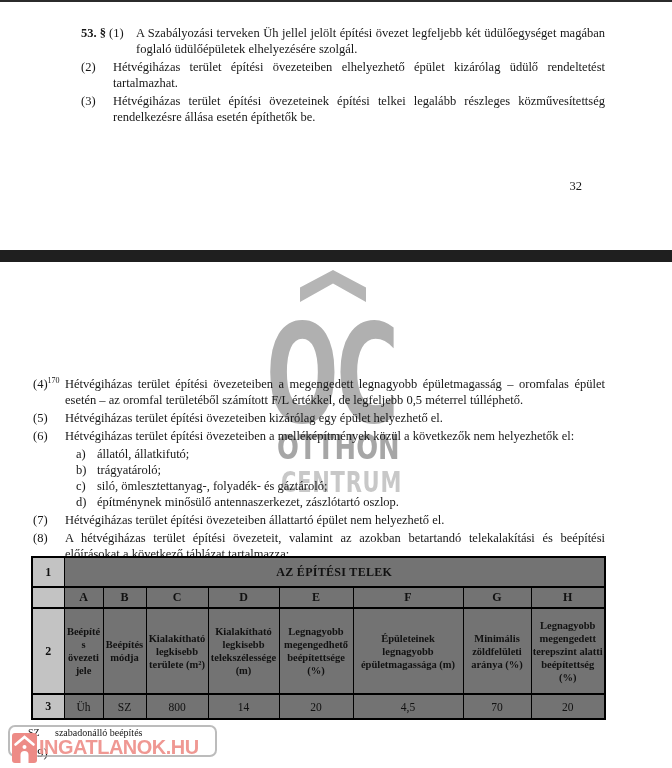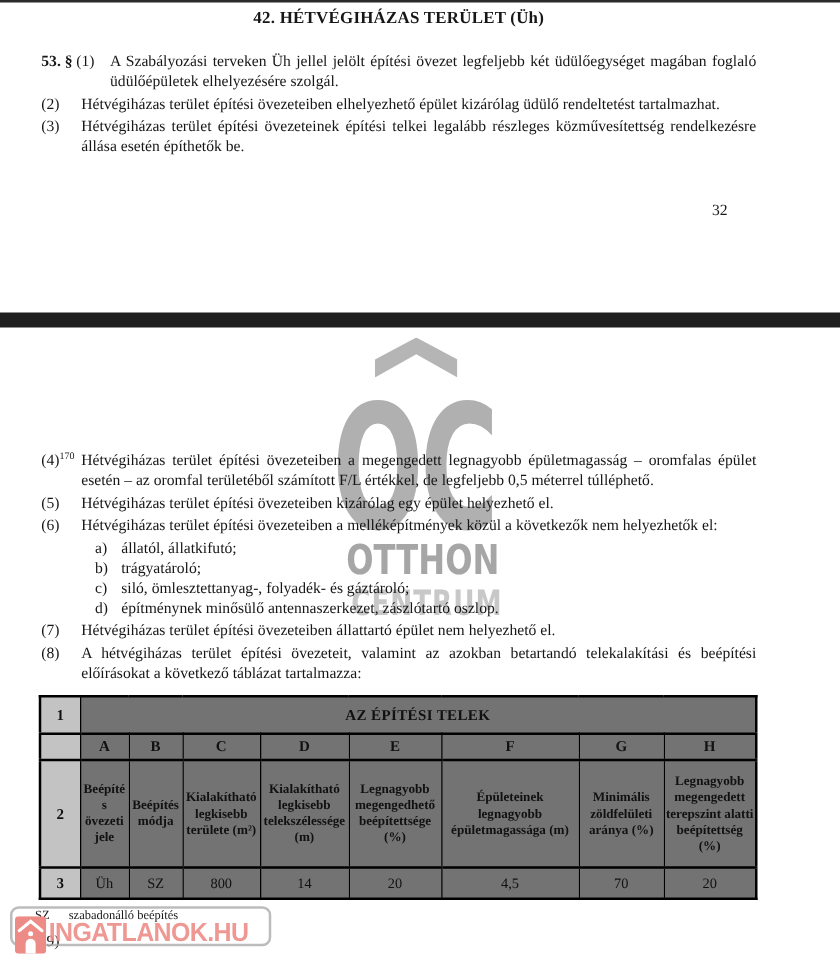--- a/index.html
+++ b/index.html
@@ -13,35 +13,35 @@
   .doc-layer{position:absolute;inset:0;z-index:2;}
   .badge-layer{position:absolute;inset:0;z-index:3;pointer-events:none;}
 
   
   .top-strip{position:absolute;top:0;left:0;width:672px;height:2px;background:#2b2b2b;}
   .divider-bar{position:absolute;top:250px;left:0;width:672px;height:12px;background:#1f1f1f;}
 
   
   .sec-top{position:absolute;top:6px;left:33px;width:572px;}
   .page-title{text-align:center;font-weight:bold;font-size:13.5px;letter-spacing:.2px;}
-  .sec-top .paras{margin-top:19px;}
+  .sec-top .paras{margin-top:19px;margin-left:48px;}
   .para{display:flex;line-height:16px;font-size:12.5px;margin:0 0 2px 0;}
   .pn{flex:0 0 32px;}
   .pn-law{flex:0 0 28px;font-weight:bold;}
   .pn-sub{flex:0 0 27px;}
   .pt{flex:1;text-align:justify;}
-  .page-number{position:absolute;top:161px;right:90px;font-size:12.5px;}
+  .page-number{position:absolute;top:179px;right:90px;font-size:12.5px;}
 
   .citation{
     position:absolute;top:302px;left:27px;width:576px;
     font-style:italic;font-size:12px;line-height:15.5px;text-align:justify;
     border-bottom:2px solid #3a3a3a;padding-bottom:3px;
   }
 
-  .sec-main{position:absolute;top:360px;left:33px;width:572px;}
+  .sec-main{position:absolute;top:376px;left:33px;width:572px;}
   .sublist{margin:0 0 2px 0;}
   .li{display:flex;line-height:16px;font-size:12.5px;margin-left:43px;}
   .ln{flex:0 0 21px;}
   .lt{flex:1;}
   sup{font-size:8px;line-height:0;}
 
   
   .ztable{
     position:absolute;top:556px;left:31px;border-collapse:collapse;
     font-size:11px;color:#111;
@@ -109,21 +109,20 @@
     <div class="wm-roof"></div>
     <div class="wm-mono">OC</div>
     <div class="wm-word1">OTTHON</div>
     <div class="wm-word2">CENTRUM</div>
   </div>
 
   <div class="doc-layer">
     <div class="top-strip"></div>
 
     <div class="sec-top">
-      <div class="page-title">42. HÉTVÉGIHÁZAS TERÜLET (Üh)</div>
       <div class="paras">
         <div class="para">
           <span class="pn-law">53. §</span>
           <span class="pn-sub">(1)</span>
           <span class="pt">A Szabályozási terveken Üh jellel jelölt építési övezet legfeljebb két üdülőegységet magában foglaló üdülőépületek elhelyezésére szolgál.</span>
         </div>
         <div class="para">
           <span class="pn">(2)</span>
           <span class="pt">Hétvégiházas terület építési övezeteiben elhelyezhető épület kizárólag üdülő rendeltetést tartalmazhat.</span>
         </div>

